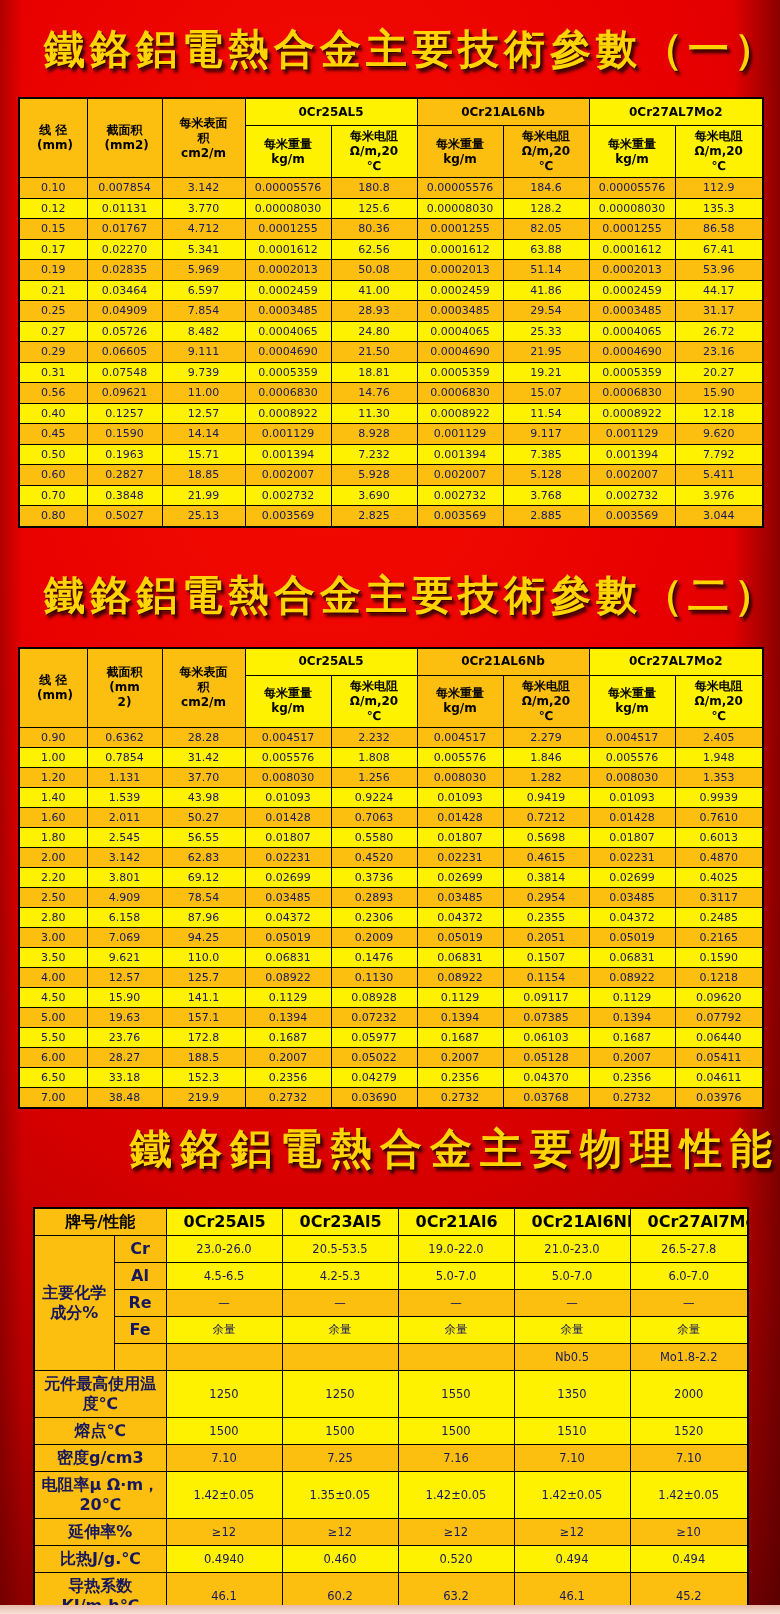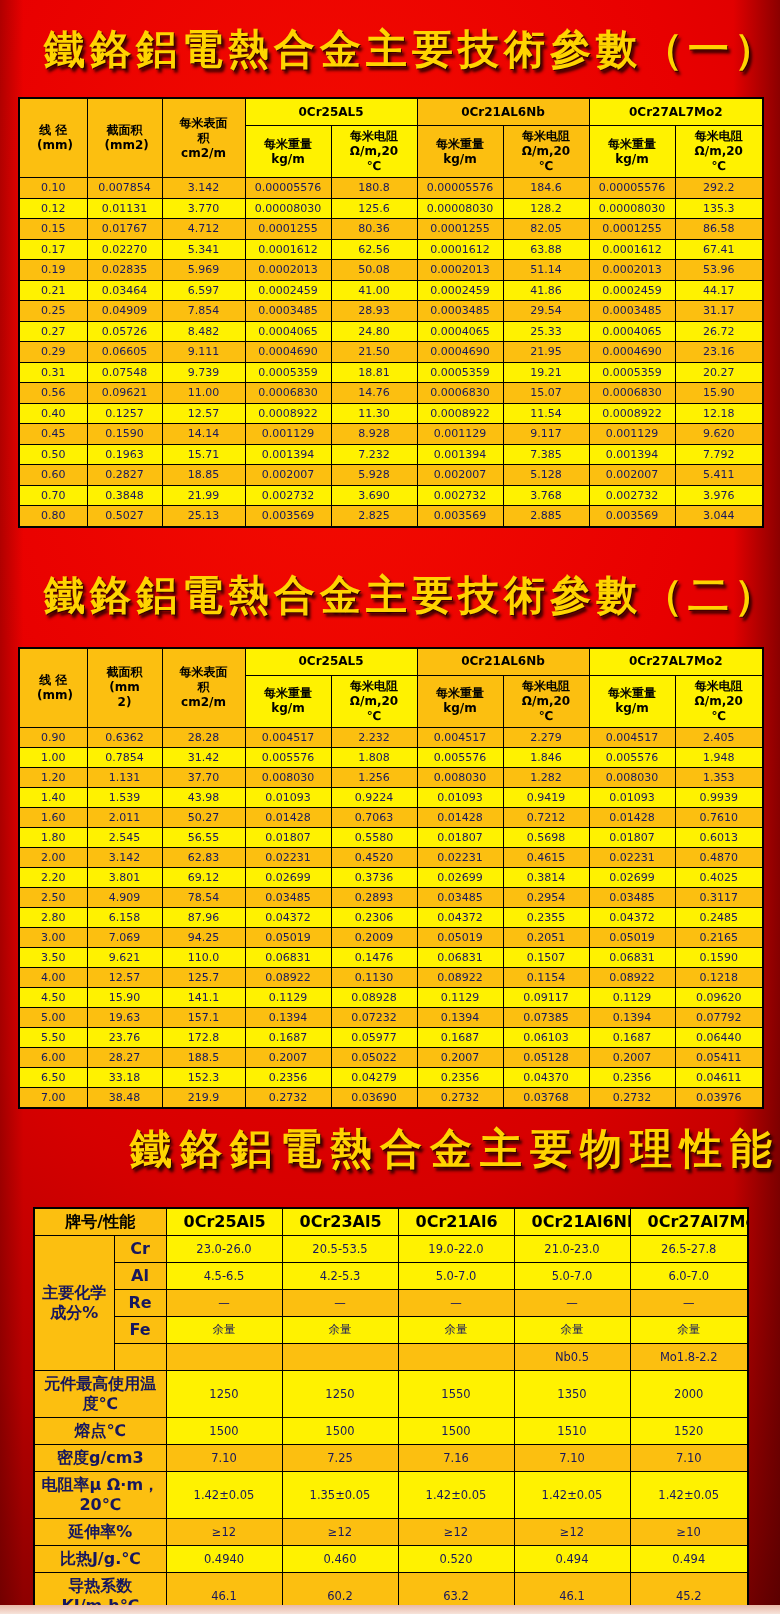--- a/index.html
+++ b/index.html
@@ -104,21 +104,21 @@
       <tbody>
         <tr class="o">
           <td>0.10</td>
           <td>0.007854</td>
           <td>3.142</td>
           <td>0.00005576</td>
           <td>180.8</td>
           <td>0.00005576</td>
           <td>184.6</td>
           <td>0.00005576</td>
-          <td>292.2</td>
+          <td>112.9</td>
         </tr>
         <tr class="y">
           <td>0.12</td>
           <td>0.01131</td>
           <td>3.770</td>
           <td>0.00008030</td>
           <td>125.6</td>
           <td>0.00008030</td>
           <td>128.2</td>
           <td>0.00008030</td>

